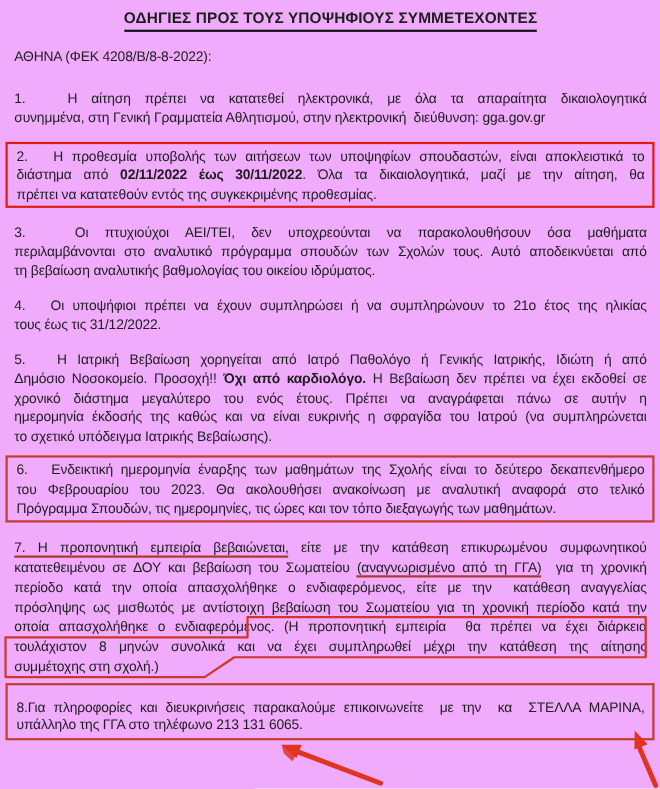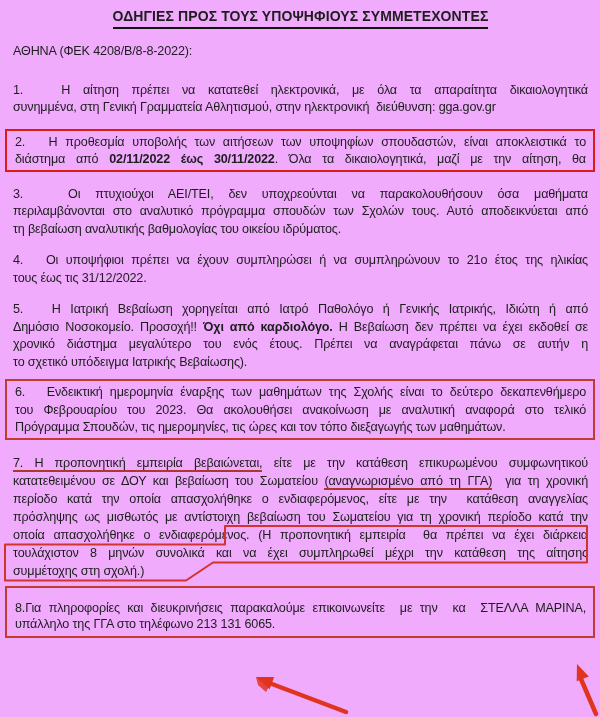--- a/index.html
+++ b/index.html
@@ -102,34 +102,36 @@
         <div class="para" data-name="intro-paragraph">
           <div class="line last" data-name="text-line"><span>ΑΘΗΝΑ (ΦΕΚ 4208/Β/8-8-2022):</span></div>
         </div>
         <div class="para" data-name="paragraph-1">
           <div class="line" data-name="text-line"><span>1.&nbsp;&nbsp; Η αίτηση πρέπει να κατατεθεί ηλεκτρονικά, με όλα τα απαραίτητα δικαιολογητικά</span></div>
           <div class="line last" data-name="text-line"><span>συνημμένα, στη Γενική Γραμματεία Αθλητισμού, στην ηλεκτρονική&nbsp; διεύθυνση: gga.gov.gr</span></div>
         </div>
         <div class="para boxed bright" data-name="paragraph-2">
           <div class="line" data-name="text-line"><span>2.&nbsp;&nbsp; Η προθεσμία υποβολής των αιτήσεων των υποψηφίων σπουδαστών, είναι αποκλειστικά το</span></div>
           <div class="line" data-name="text-line"><span>διάστημα από </span><span class="b">02/11/2022 έως 30/11/2022</span><span>. Όλα τα δικαιολογητικά, μαζί με την αίτηση, θα</span></div>
+          <div class="line last" data-name="text-line"><span>πρέπει να κατατεθούν εντός της συγκεκριμένης προθεσμίας.</span></div>
         </div>
         <div class="para" data-name="paragraph-3">
           <div class="line" data-name="text-line"><span>3.&nbsp;&nbsp; Οι πτυχιούχοι ΑΕΙ/ΤΕΙ, δεν υποχρεούνται να παρακολουθήσουν όσα μαθήματα</span></div>
           <div class="line" data-name="text-line"><span>περιλαμβάνονται στο αναλυτικό πρόγραμμα σπουδών των Σχολών τους. Αυτό αποδεικνύεται από</span></div>
           <div class="line last" data-name="text-line"><span>τη βεβαίωση αναλυτικής βαθμολογίας του οικείου ιδρύματος.</span></div>
         </div>
         <div class="para" data-name="paragraph-4">
           <div class="line" data-name="text-line"><span>4.&nbsp;&nbsp; Οι υποψήφιοι πρέπει να έχουν συμπληρώσει ή να συμπληρώνουν το 21ο έτος της ηλικίας</span></div>
           <div class="line last" data-name="text-line"><span>τους έως τις 31/12/2022.</span></div>
         </div>
         <div class="para" data-name="paragraph-5">
           <div class="line" data-name="text-line"><span>5.&nbsp;&nbsp; Η Ιατρική Βεβαίωση χορηγείται από Ιατρό Παθολόγο ή Γενικής Ιατρικής, Ιδιώτη ή από</span></div>
           <div class="line" data-name="text-line"><span>Δημόσιο Νοσοκομείο. Προσοχή!! </span><span class="b">Όχι από καρδιολόγο.</span><span> Η Βεβαίωση δεν πρέπει να έχει εκδοθεί σε</span></div>
           <div class="line" data-name="text-line"><span>χρονικό διάστημα μεγαλύτερο του ενός έτους. Πρέπει να αναγράφεται πάνω σε αυτήν η</span></div>
+          <div class="line" data-name="text-line"><span>ημερομηνία έκδοσής της καθώς και να είναι ευκρινής η σφραγίδα του Ιατρού (να συμπληρώνεται</span></div>
           <div class="line last" data-name="text-line"><span>το σχετικό υπόδειγμα Ιατρικής Βεβαίωσης).</span></div>
         </div>
         <div class="para boxed dark" data-name="paragraph-6">
           <div class="line" data-name="text-line"><span>6.&nbsp;&nbsp; Ενδεικτική ημερομηνία έναρξης των μαθημάτων της Σχολής είναι το δεύτερο δεκαπενθήμερο</span></div>
           <div class="line" data-name="text-line"><span>του Φεβρουαρίου του 2023. Θα ακολουθήσει ανακοίνωση με αναλυτική αναφορά στο τελικό</span></div>
           <div class="line last" data-name="text-line"><span>Πρόγραμμα Σπουδών, τις ημερομηνίες, τις ώρες και τον τόπο διεξαγωγής των μαθημάτων.</span></div>
         </div>
         <div class="para" data-name="paragraph-7">
           <div class="line" data-name="text-line"><span class="redline" data-name="red-underline-annotation">7. Η προπονητική εμπειρία βεβαιώνεται,</span><span> είτε με την κατάθεση επικυρωμένου συμφωνητικού</span></div>
           <div class="line" data-name="text-line"><span>κατατεθειμένου σε ΔΟΥ και βεβαίωση του Σωματείου </span><span class="redline" data-name="red-underline-annotation">(αναγνωρισμένο από τη ΓΓΑ)</span><span>&nbsp; για τη χρονική</span></div>

